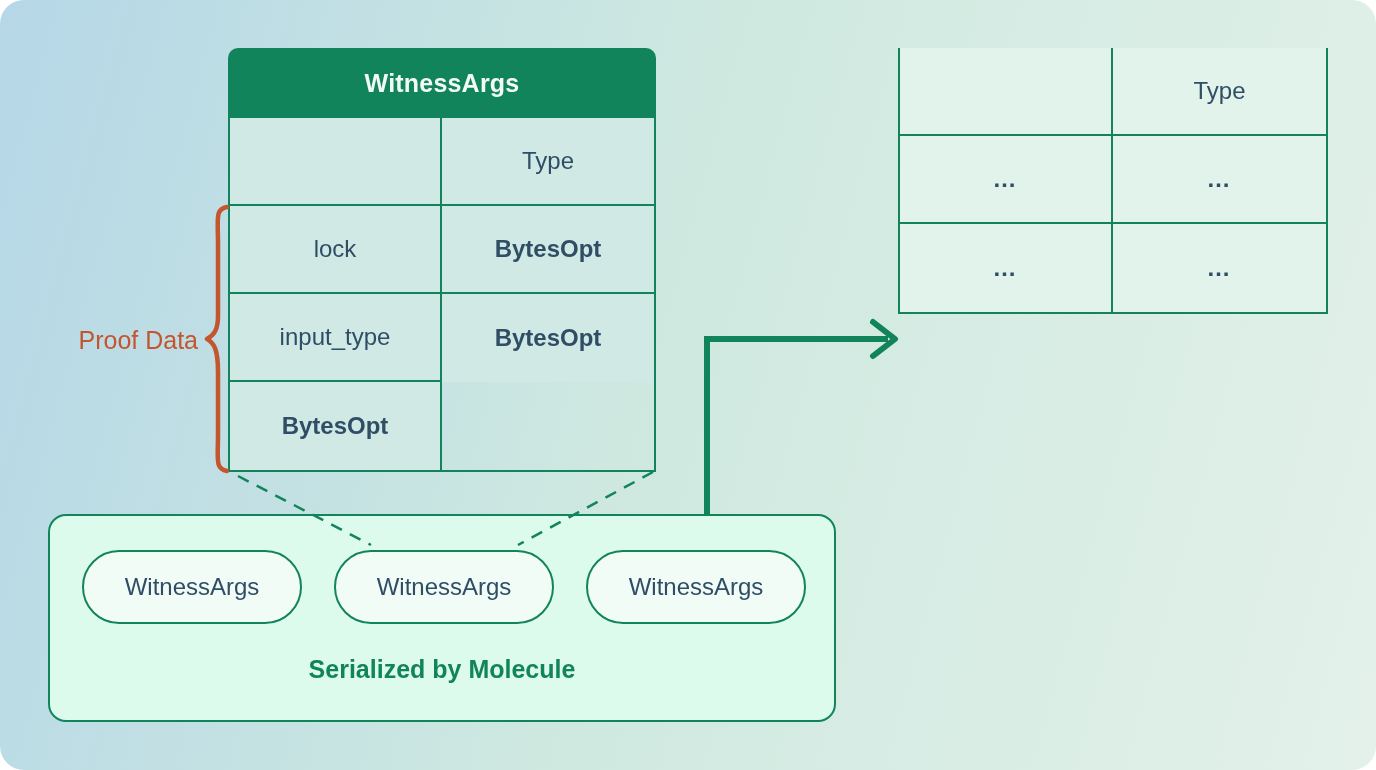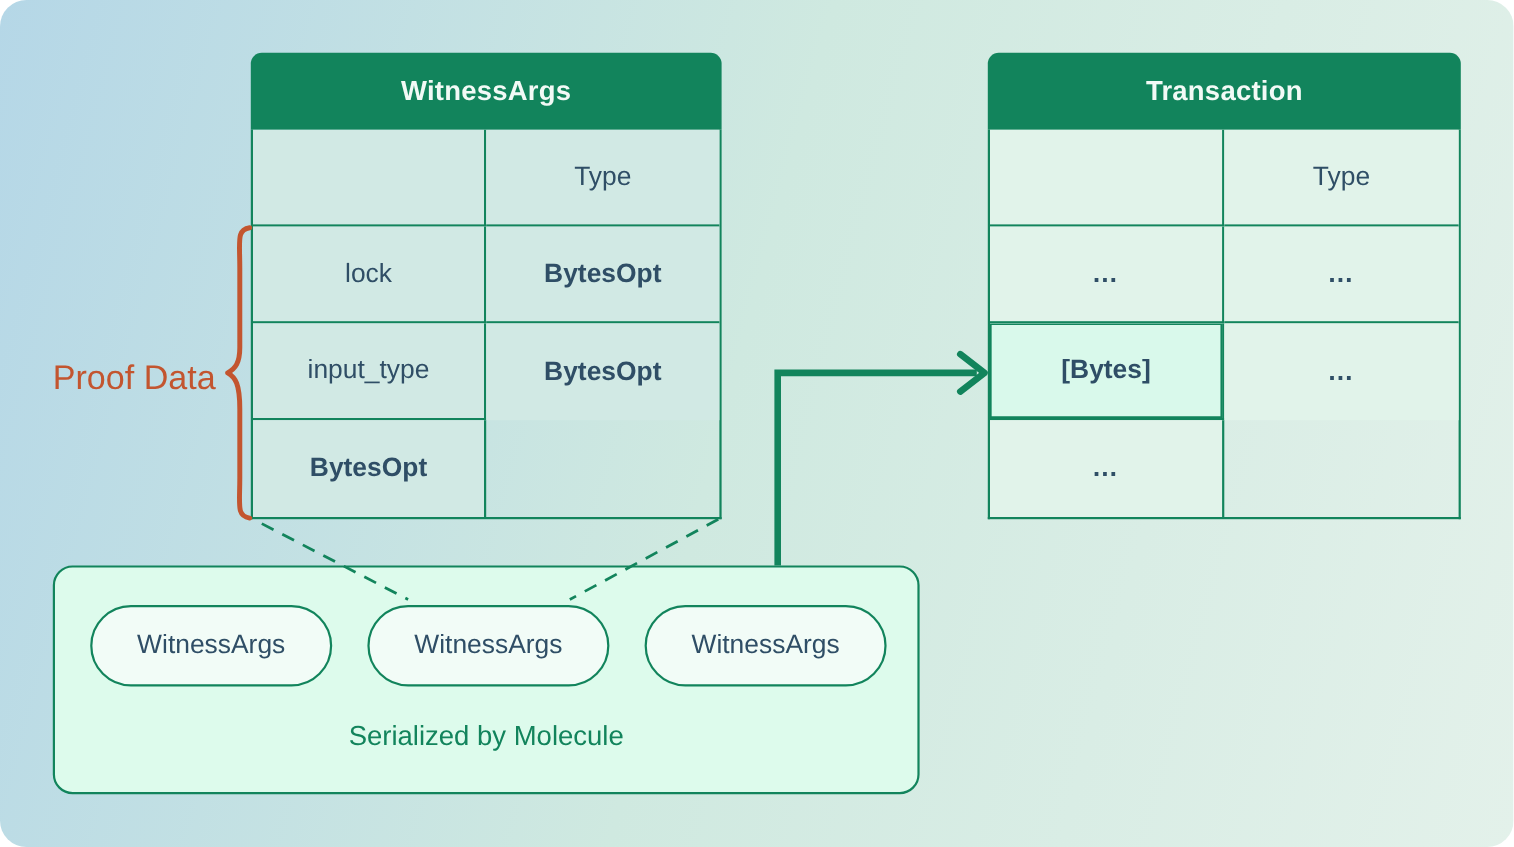--- a/index.html
+++ b/index.html
@@ -37,38 +37,38 @@
   .cell:nth-child(2n){border-right:none;}
   .cell:nth-last-child(-n+2){border-bottom:none;}
   .witness .cell{background:var(--left-cell-bg);}
   .transaction .cell{background:var(--right-cell-bg);}
   .cell.bold{font-weight:bold;}
   .cell.dots{font-weight:bold; letter-spacing:2px;}
   .cell.hl{background:var(--highlight-bg); box-shadow:inset 0 0 0 1.5px var(--green);}
   
   .proof-label{
     position:absolute; left:46px; top:326px; width:152px;
-    font-size:31px; color:var(--orange); text-align:center;
+    font-size:25px; color:var(--orange); text-align:right;
   }
   .brace{position:absolute; left:200px; top:202px;}
   
   .serial-box{
     position:absolute; left:48px; top:514px; width:788px; height:208px;
     background:var(--box-bg); border:2px solid var(--green); border-radius:18px;
   }
   .pill{
     position:absolute; top:34px; width:220px; height:74px; border-radius:40px;
     background:var(--pill-bg); border:2px solid var(--green);
     display:flex; align-items:center; justify-content:center;
     font-size:24px; color:var(--ink);
   }
   .pill.p0{left:32px;} .pill.p1{left:284px;} .pill.p2{left:536px;}
   .caption{
     position:absolute; left:0; top:139px; width:100%; text-align:center;
-    font-size:25px; font-weight:normal; color:var(--green);
+    font-size:25px; font-weight:bold; color:var(--green);
   }
   
   .overlay{position:absolute; left:0; top:0; pointer-events:none;}
 </style>
 </head>
 <body>
 
 <div class="page">
 
   <div class="dtable witness">
@@ -78,27 +78,25 @@
       <div class="cell">Type</div>
       <div class="cell">lock</div>
       <div class="cell bold">BytesOpt</div>
       <div class="cell">input_type</div>
       <div class="cell bold">BytesOpt</div>
       <div class="cell bold">BytesOpt</div>
     </div>
   </div>
 
   <div class="dtable transaction">
-    <div class="t-header">Transaction</div>
     <div class="t-grid">
       <div class="cell"></div>
       <div class="cell">Type</div>
       <div class="cell dots">…</div>
       <div class="cell dots">…</div>
-      <div class="cell hl bold">[Bytes]</div>
       <div class="cell dots">…</div>
       <div class="cell dots">…</div>
     </div>
   </div>
 
   <div class="proof-label">Proof Data</div>
   <svg class="brace" width="34" height="274" viewBox="0 0 34 274">
     <path d="M27,5 C15,7 18,16 18,42 L18,114 C18,128 14,133 7,137 C14,141 18,147 18,170 L18,232 C18,258 15,267 27,269" fill="none" stroke="var(--orange)" stroke-width="4.5" stroke-linecap="round" stroke-linejoin="round"></path>
   </svg>
 

